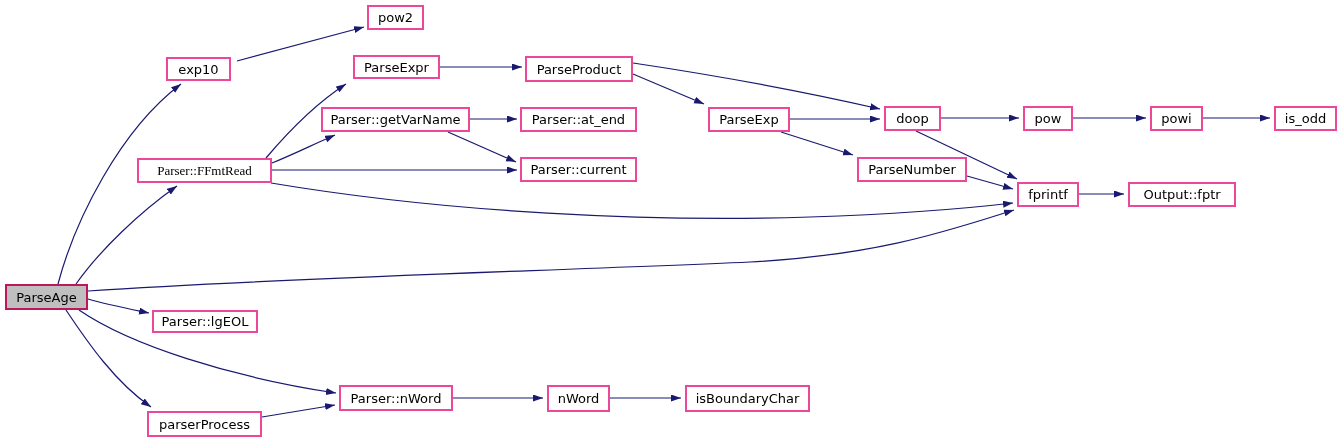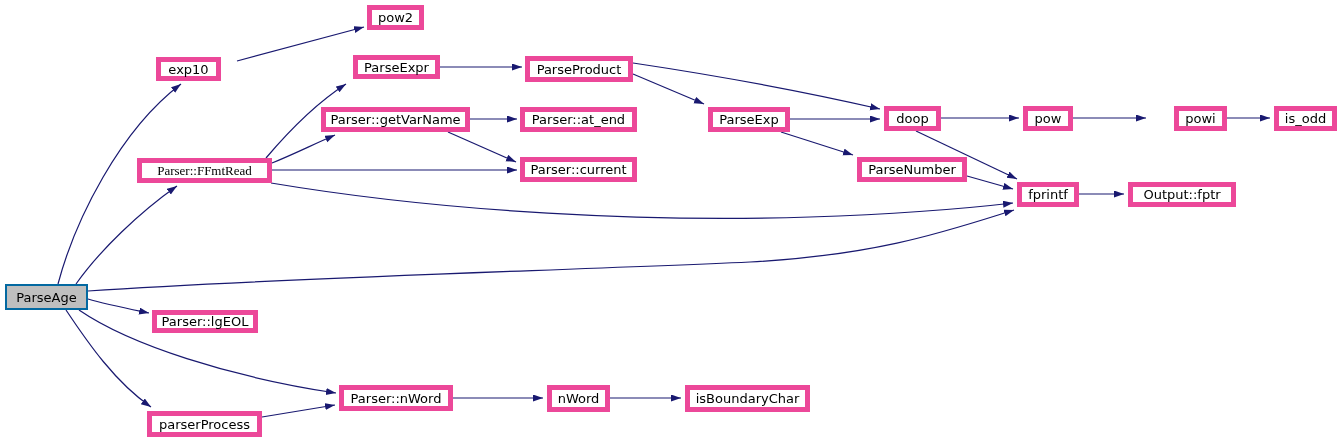--- a/index.html
+++ b/index.html
@@ -3,24 +3,24 @@
 <meta charset="utf-8">
 <style>
   html,body{margin:0;padding:0;background:#ffffff;}
   .stage{
     position:relative;width:1344px;height:443px;background:#ffffff;overflow:hidden;
     font-family:"DejaVu Sans","Liberation Sans",sans-serif;
   }
   svg.edge-layer{position:absolute;left:0;top:0;width:1344px;height:443px;}
   .node{
     position:absolute;display:flex;align-items:center;justify-content:center;
-    box-sizing:border-box;background:#ffffff;border:5px solid #ec4899;
+    box-sizing:border-box;background:#ffffff;border:2px solid #ec4899;
     font-size:13px;line-height:1;color:#000000;white-space:nowrap;cursor:pointer;
   }
-  .node.root{background:#bfbfbf;border:2px solid #0369a1;}
+  .node.root{background:#bfbfbf;border:2px solid #be185d;}
   path.edge{fill:none;stroke:#191970;stroke-width:1.2px;}
 </style>
 </head>
 <body>
 
 <div class="stage">
 
   <svg class="edge-layer" viewBox="0 0 1344 443" xmlns="http://www.w3.org/2000/svg">
     <defs>
       <marker id="arrow" markerUnits="userSpaceOnUse" markerWidth="12" markerHeight="9" refX="10" refY="3.5" orient="auto">
@@ -50,30 +50,30 @@
     <path class="edge" marker-end="url(#arrow)" d="M 916,131 L 1017,179"></path>
     <path class="edge" marker-end="url(#arrow)" d="M 1073,118 L 1146,118"></path>
     <path class="edge" marker-end="url(#arrow)" d="M 1203,118 L 1270,118"></path>
     <path class="edge" marker-end="url(#arrow)" d="M 1079,194 L 1124,194"></path>
     <path class="edge" marker-end="url(#arrow)" d="M 262,417 L 335,405"></path>
     <path class="edge" marker-end="url(#arrow)" d="M 453,398 L 543,398"></path>
     <path class="edge" marker-end="url(#arrow)" d="M 610,398 L 681,398"></path>
   </svg>
 
   <div class="node root" style="left:5px;top:284px;width:83px;height:26px;">ParseAge</div>
-  <div class="node" style="left:156px;top:57px;width:65px;height:24px;">exp10</div>
+  <div class="node" style="left:166px;top:57px;width:65px;height:24px;">exp10</div>
   <div class="node" style="left:367px;top:5px;width:57px;height:25px;">pow2</div>
   <div class="node" style="left:353px;top:55px;width:87px;height:24px;">ParseExpr</div>
   <div class="node" style="left:525px;top:56px;width:108px;height:26px;">ParseProduct</div>
   <div class="node" style="left:321px;top:107px;width:149px;height:25px;">Parser::getVarName</div>
   <div class="node" style="left:520px;top:107px;width:117px;height:25px;">Parser::at_end</div>
   <div class="node" style="left:708px;top:107px;width:82px;height:25px;">ParseExp</div>
   <div class="node" style="left:884px;top:106px;width:57px;height:25px;">doop</div>
   <div class="node" style="left:1023px;top:106px;width:50px;height:25px;">pow</div>
-  <div class="node" style="left:1150px;top:106px;width:53px;height:25px;margin-left:24px;">powi</div>
+  <div class="node" style="left:1150px;top:106px;width:53px;height:25px;">powi</div>
   <div class="node" style="left:1274px;top:106px;width:63px;height:25px;">is_odd</div>
   <div class="node" style="left:137px;top:158px;width:135px;height:25px;font-family:Liberation Serif, serif;">Parser::FFmtRead</div>
   <div class="node" style="left:520px;top:157px;width:117px;height:25px;">Parser::current</div>
   <div class="node" style="left:857px;top:157px;width:110px;height:25px;">ParseNumber</div>
   <div class="node" style="left:1017px;top:182px;width:62px;height:25px;">fprintf</div>
   <div class="node" style="left:1128px;top:182px;width:108px;height:25px;">Output::fptr</div>
   <div class="node" style="left:152px;top:310px;width:106px;height:23px;">Parser::lgEOL</div>
   <div class="node" style="left:339px;top:385px;width:114px;height:26px;">Parser::nWord</div>
   <div class="node" style="left:547px;top:385px;width:63px;height:27px;">nWord</div>
   <div class="node" style="left:685px;top:385px;width:125px;height:27px;">isBoundaryChar</div>

